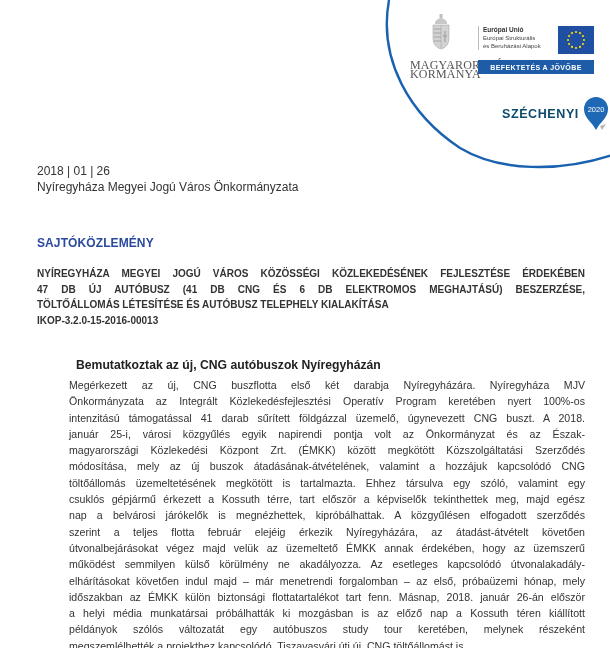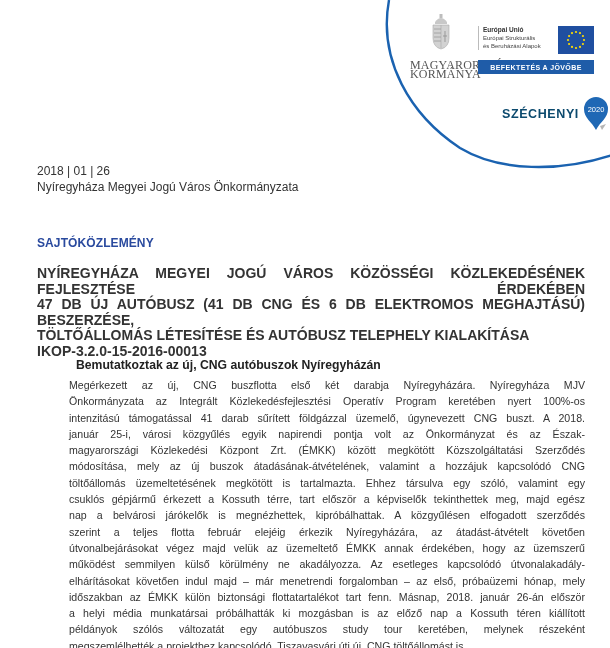--- a/index.html
+++ b/index.html
@@ -39,21 +39,21 @@
     .szechenyi-pin { margin-left: 3px; }
 
     
     .meta { position: absolute; left: 37px; top: 163px; font-size: 12px; line-height: 16px; color: #333; }
     .title {
       position: absolute; left: 37px; top: 236px; font-size: 12px; font-weight: bold; color: #2a4a9e;
       letter-spacing: 0.1px;
     }
     .subtitle {
       position: absolute; left: 37px; top: 266px; width: 548px;
-      font-size: 14px; font-weight: bold; line-height: 15.5px; color: #333;
+      font-size: 10px; font-weight: bold; line-height: 15.5px; color: #333;
       text-align: justify;
     }
     .subtitle .line { display: block; text-align: justify; text-align-last: justify; }
     .subtitle .line.last { text-align-last: left; }
     .section-heading {
       position: absolute; left: 37px; top: 358px; font-size: 12.2px; font-weight: bold; color: #222; padding-left: 39px;
     }
     .body-text {
       position: absolute; left: 37px; top: 377px; width: 548px;
       font-size: 10.6px; line-height: 16.3px; color: #333;

